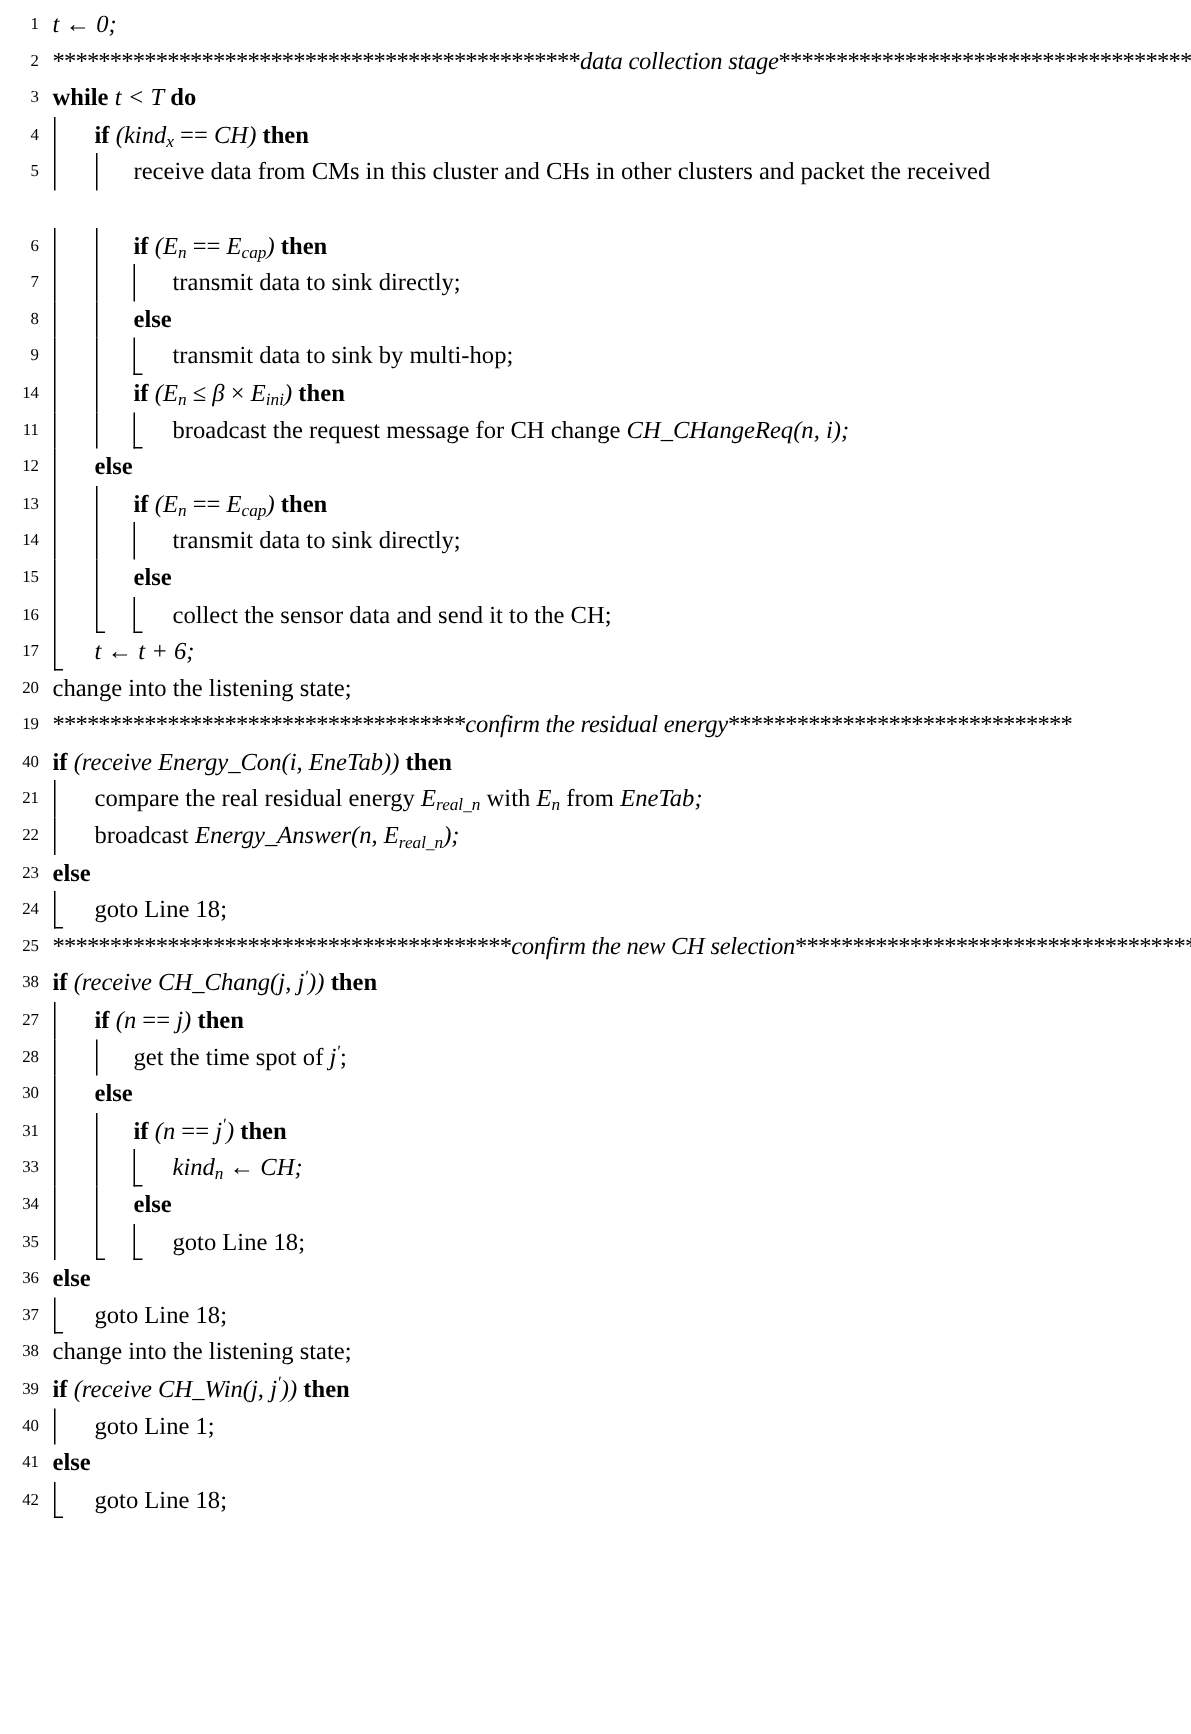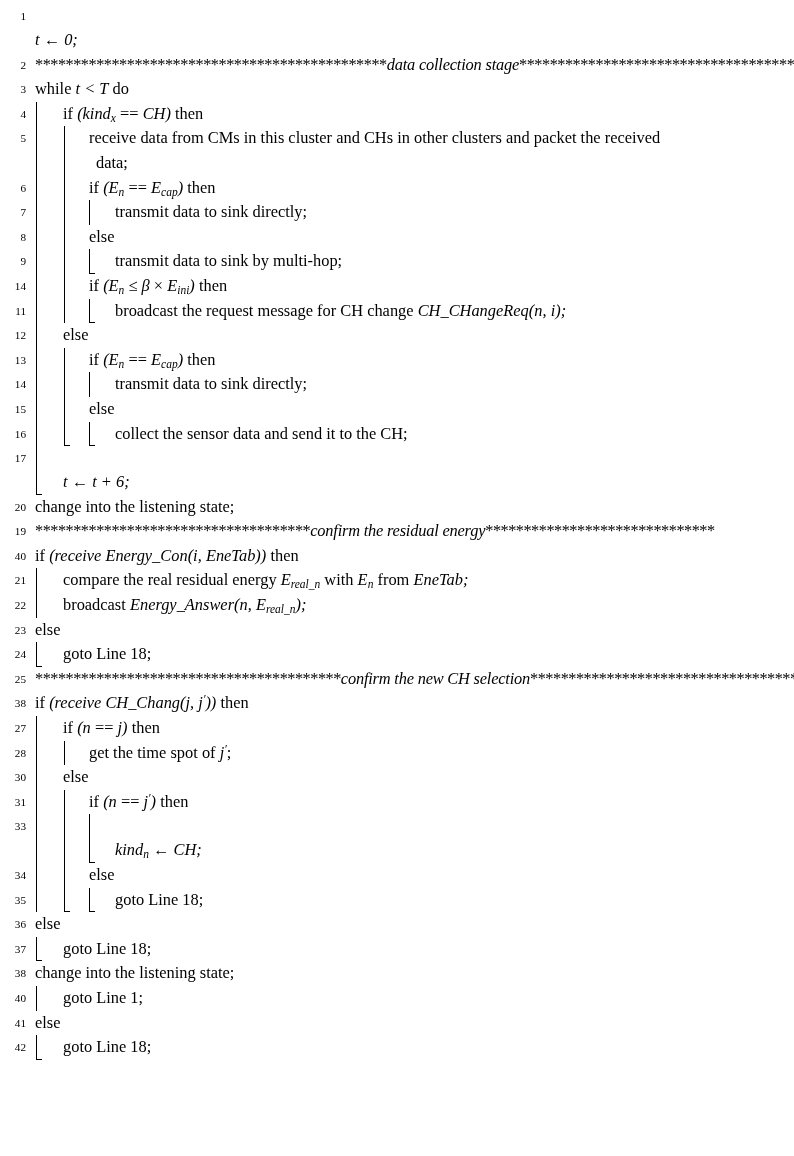--- a/index.html
+++ b/index.html
@@ -70,22 +70,22 @@
     content: "";
     position: absolute;
     left: -1.1px;
     bottom: 0;
     width: 6px;
     height: 0;
     border-bottom: 1.1px solid #000;
   }
 
   
-  .it { font-style: italic; margin-top: 24px; }
-  .bf { font-weight: normal; }
+  .it { font-style: italic; }
+  .bf { font-weight: bold; }
   .mi { font-style: italic; font-family: "Liberation Serif", "DejaVu Serif", serif; }
   .op { font-style: normal; }
   sub {
     font-size: 0.70em;
     line-height: 0;
     vertical-align: -0.28em;
     font-style: italic;
   }
   sup {
     font-size: 0.70em;
@@ -152,21 +152,20 @@
       <span class="txt" style="padding-left:28px"><span class="bf">if</span> <span class="it">(<span class="mi">kind</span><sub>x</sub> <span class="op">==</span> <span class="mi">CH</span>)</span> <span class="bf">then</span></span>
     </div>
   </div>
 
   <div class="line" style="min-height:49.2px">
     <div class="lineno">5</div>
     <div class="body">
       <span class="rail" style="left:10px"></span>
       <span class="rail" style="left:38px"></span>
       <span class="txt wrap" style="padding-left:54px">receive data from CMs in this cluster and CHs in other clusters and packet the received</span>
-      <span class="txt cont" style="padding-left:61px">data;</span>
     </div>
   </div>
 
   <div class="line">
     <div class="lineno">6</div>
     <div class="body">
       <span class="rail" style="left:10px"></span>
       <span class="rail" style="left:38px"></span>
       <span class="txt" style="padding-left:54px"><span class="bf">if</span> <span class="it">(<span class="mi">E</span><sub>n</sub> <span class="op">==</span> <span class="mi">E</span><sub>cap</sub>)</span> <span class="bf">then</span></span>
     </div>
@@ -420,20 +419,26 @@
     </div>
   </div>
 
   <div class="line">
     <div class="lineno">38</div>
     <div class="body">
       <span class="txt">change into the listening state;</span>
     </div>
   </div>
 
+  <div class="line">
+    <div class="lineno">39</div>
+    <div class="body">
+      <span class="txt"><span class="bf">if</span> <span class="it">(receive <span class="mi">CH_Win</span>(<span class="mi">j</span>, <span class="mi">j</span><sup>′</sup>))</span> <span class="bf">then</span></span>
+    </div>
+  </div>
 
   <div class="line">
     <div class="lineno">40</div>
     <div class="body">
       <span class="rail" style="left:10px"></span>
       <span class="txt" style="padding-left:28px">goto Line 1;</span>
     </div>
   </div>
 
   <div class="line">

